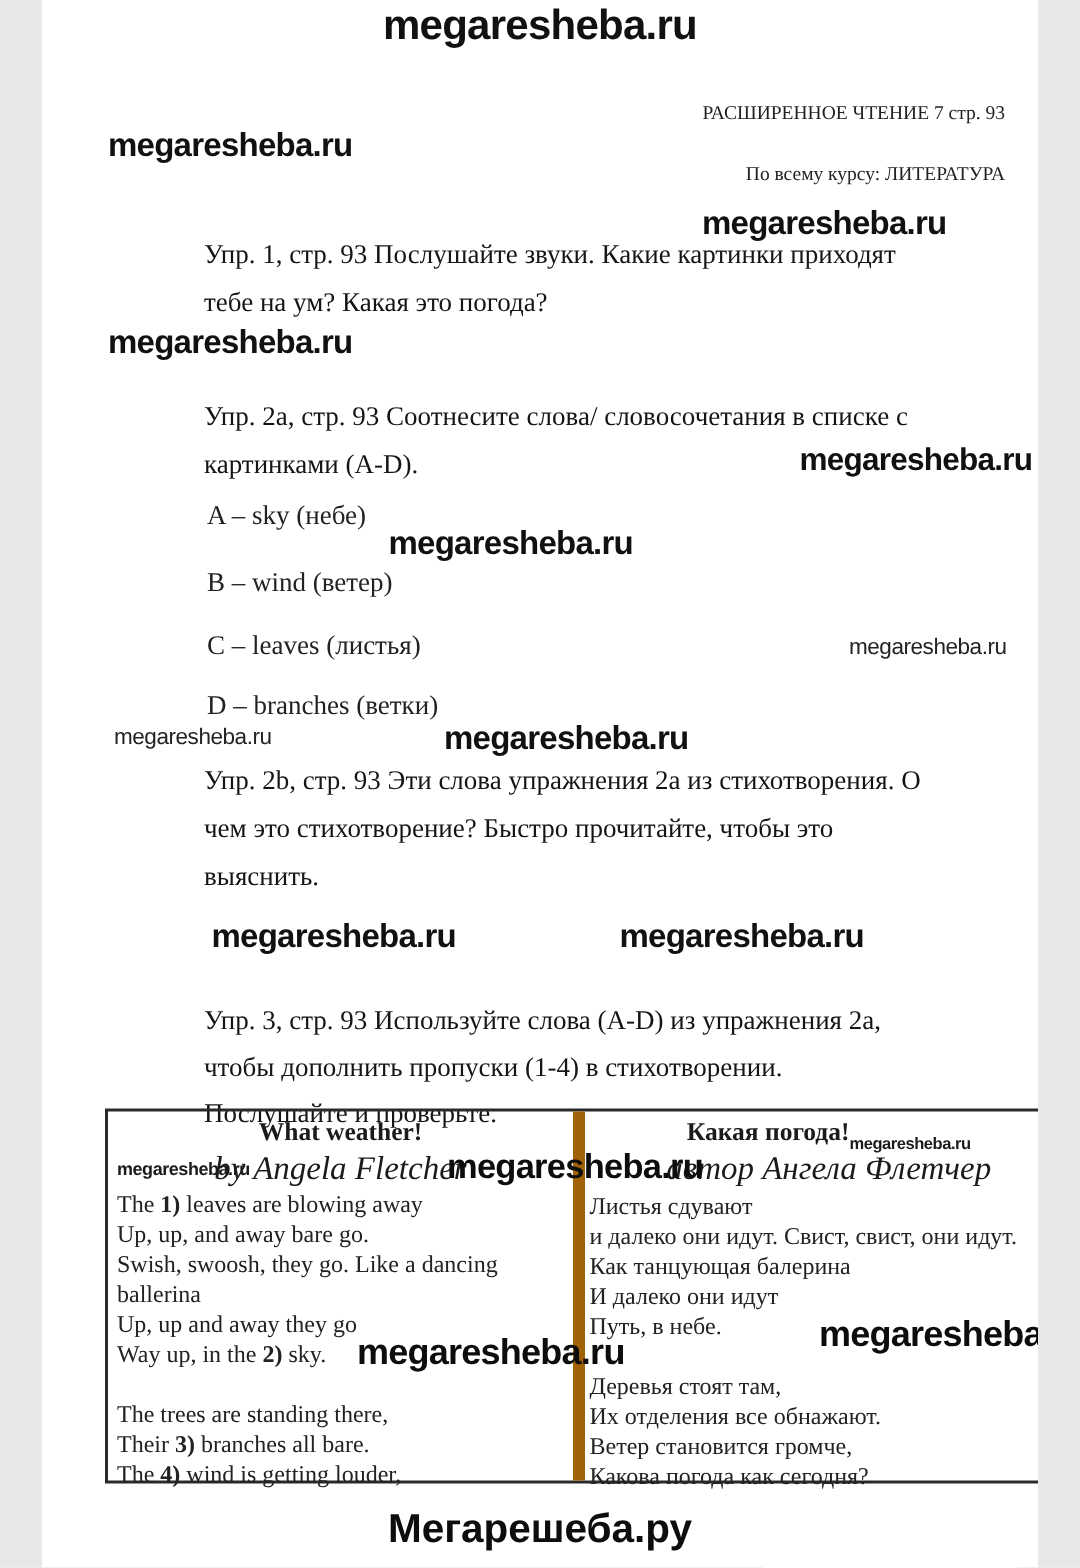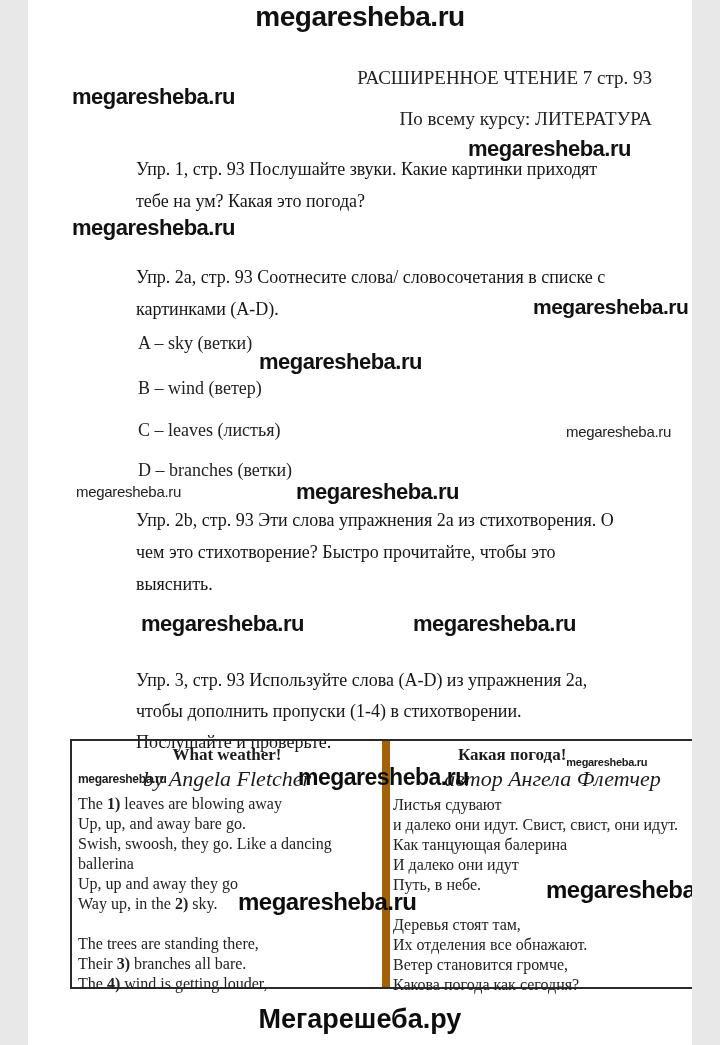--- a/index.html
+++ b/index.html
@@ -13,21 +13,21 @@
     margin:0 auto;
   }
   .abs{position:absolute;white-space:nowrap;}
   
   .wm{font-family:"Liberation Sans", sans-serif;font-weight:bold;letter-spacing:-0.5px;color:#111;}
   .wm-top{left:0;right:0;top:1px;text-align:center;font-size:28px;}
   .wm-22{font-size:22px;}
   .wm-21{font-size:21px;}
   .wm-small{font-family:"Liberation Sans", sans-serif;font-weight:normal;font-size:15px;letter-spacing:-0.3px;color:#222;}
   
-  .hdr{right:40px;font-size:19px;color:#222;}
+  .hdr{right:22px;font-size:13px;color:#222;}
   
   .para{
     font-weight:normal;font-size:18px;line-height:32px;
     white-space:pre-line;color:#151515;
   }
   .lh31{line-height:31px;}
   
   .word{font-size:18px;color:#222;}
   
   .ptable{
@@ -64,21 +64,21 @@
   <div class="abs wm wm-22" style="left:440px;top:136px;">megaresheba.ru</div>
 
   <div class="abs para" style="left:108px;top:153px;">Упр. 1, стр. 93 Послушайте звуки. Какие картинки приходят
 тебе на ум? Какая это погода?</div>
   <div class="abs wm wm-22" style="left:44px;top:215px;">megaresheba.ru</div>
 
   <div class="abs para" style="left:108px;top:261px;">Упр. 2а, стр. 93 Соотнесите слова/ словосочетания в списке с
 картинками (A-D).</div>
   <div class="abs wm wm-21" style="left:505px;top:295px;">megaresheba.ru</div>
 
-  <div class="abs word" style="left:110px;top:333px;">A – sky (ветки)</div>
+  <div class="abs word" style="left:110px;top:333px;">A – sky (небе)</div>
   <div class="abs wm wm-22" style="left:231px;top:349px;">megaresheba.ru</div>
   <div class="abs word" style="left:110px;top:378px;">B – wind (ветер)</div>
   <div class="abs word" style="left:110px;top:420px;">C – leaves (листья)</div>
   <div class="abs wm-small" style="left:538px;top:423px;position:absolute;">megaresheba.ru</div>
   <div class="abs word" style="left:110px;top:460px;">D – branches (ветки)</div>
 
   <div class="abs wm-small" style="left:48px;top:483px;position:absolute;">megaresheba.ru</div>
   <div class="abs wm wm-22" style="left:268px;top:479px;">megaresheba.ru</div>
 
   <div class="abs para" style="left:108px;top:504px;">Упр. 2b, стр. 93 Эти слова упражнения 2а из стихотворения. О

